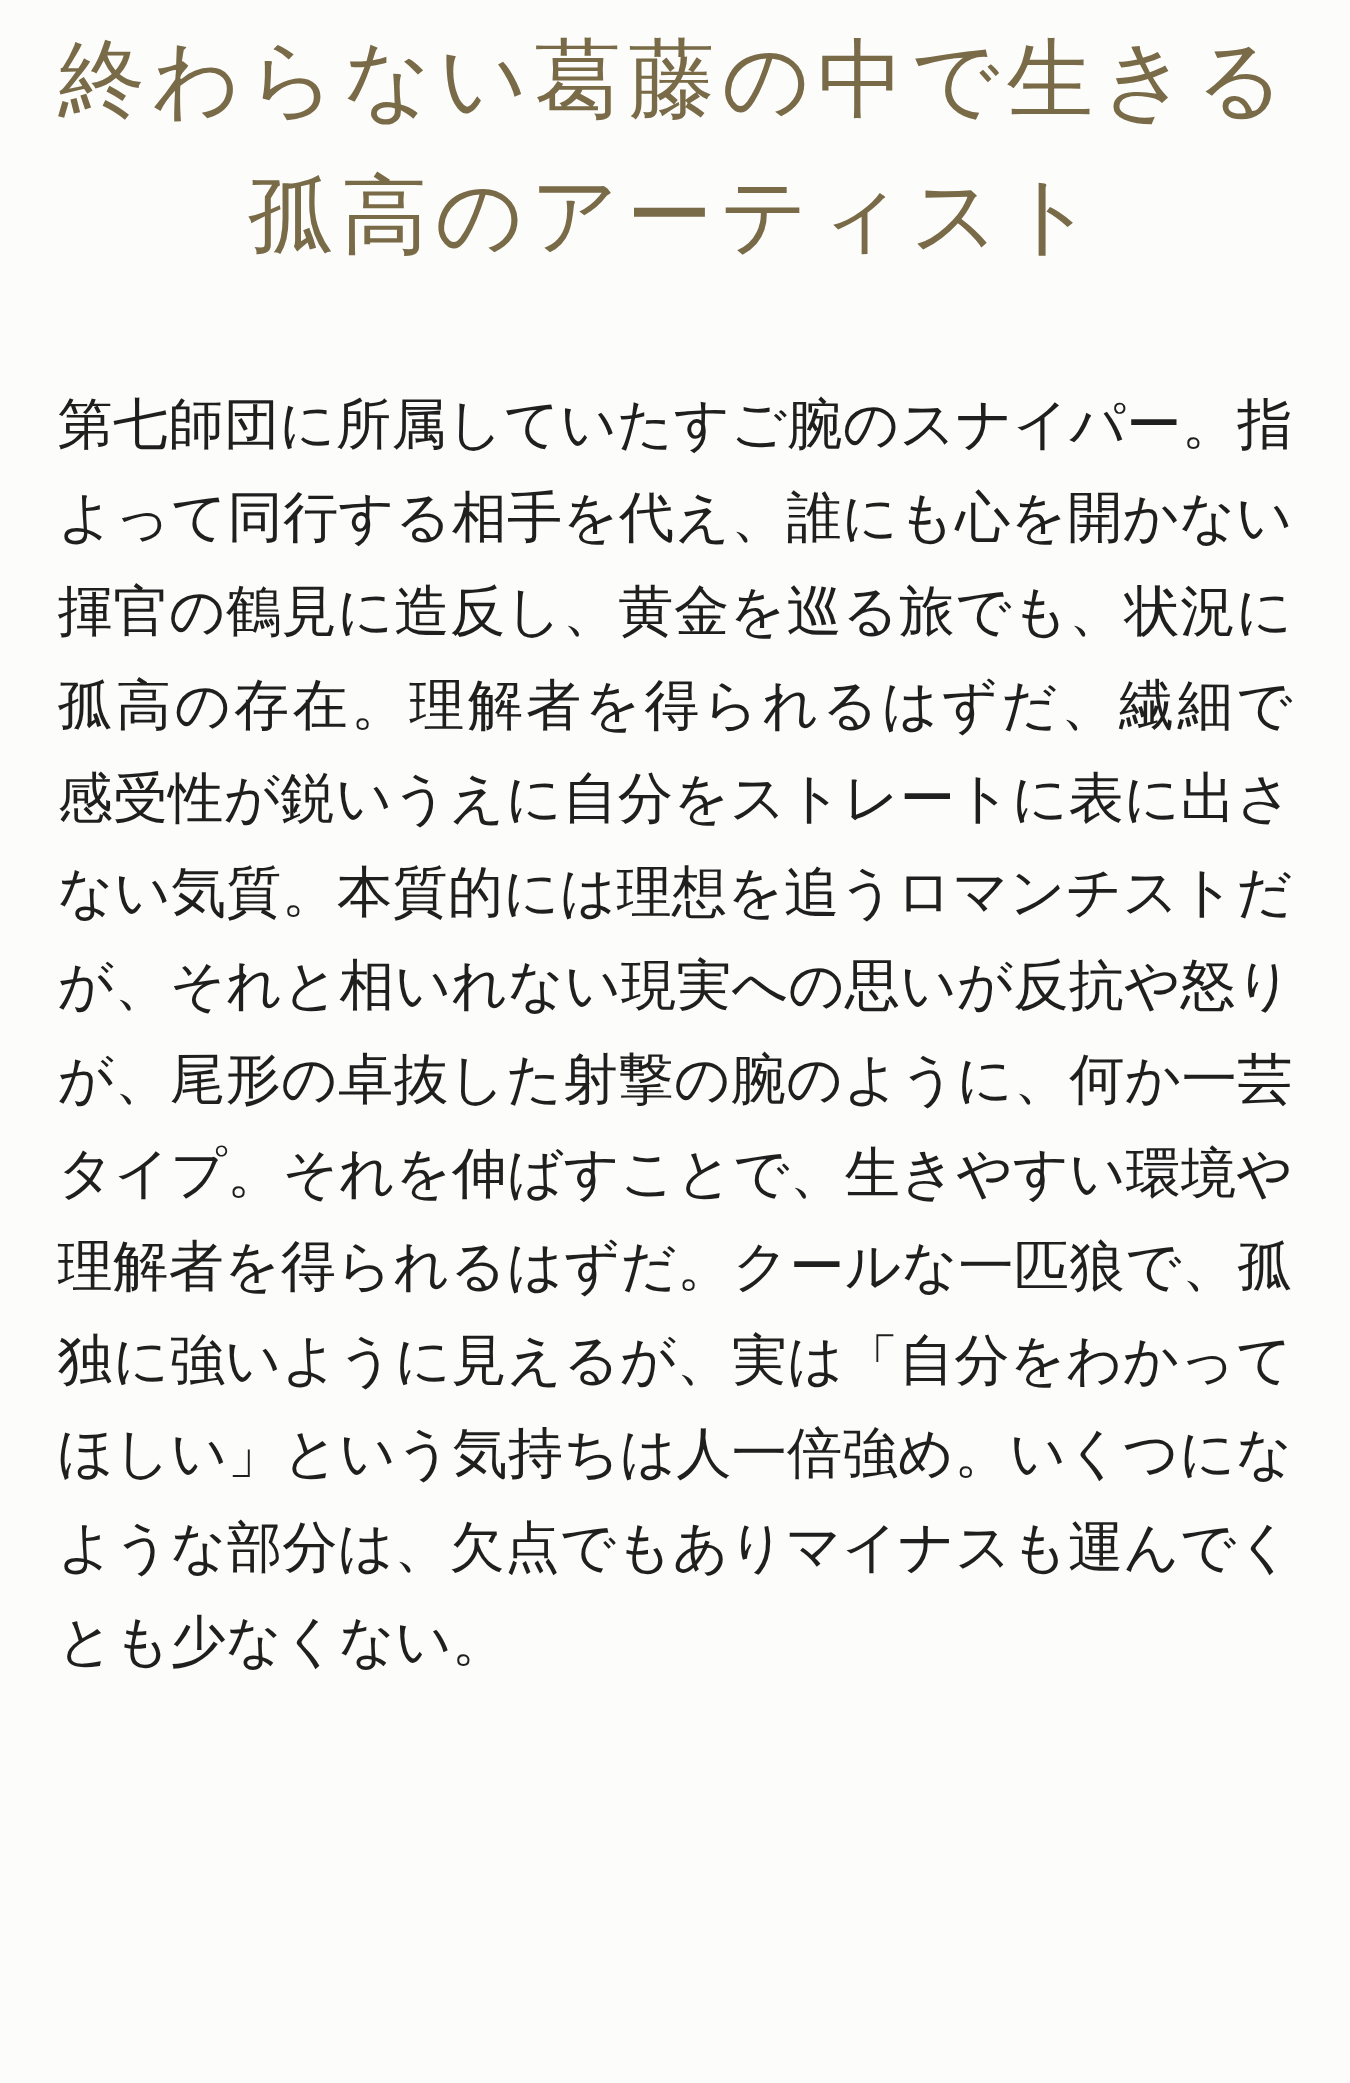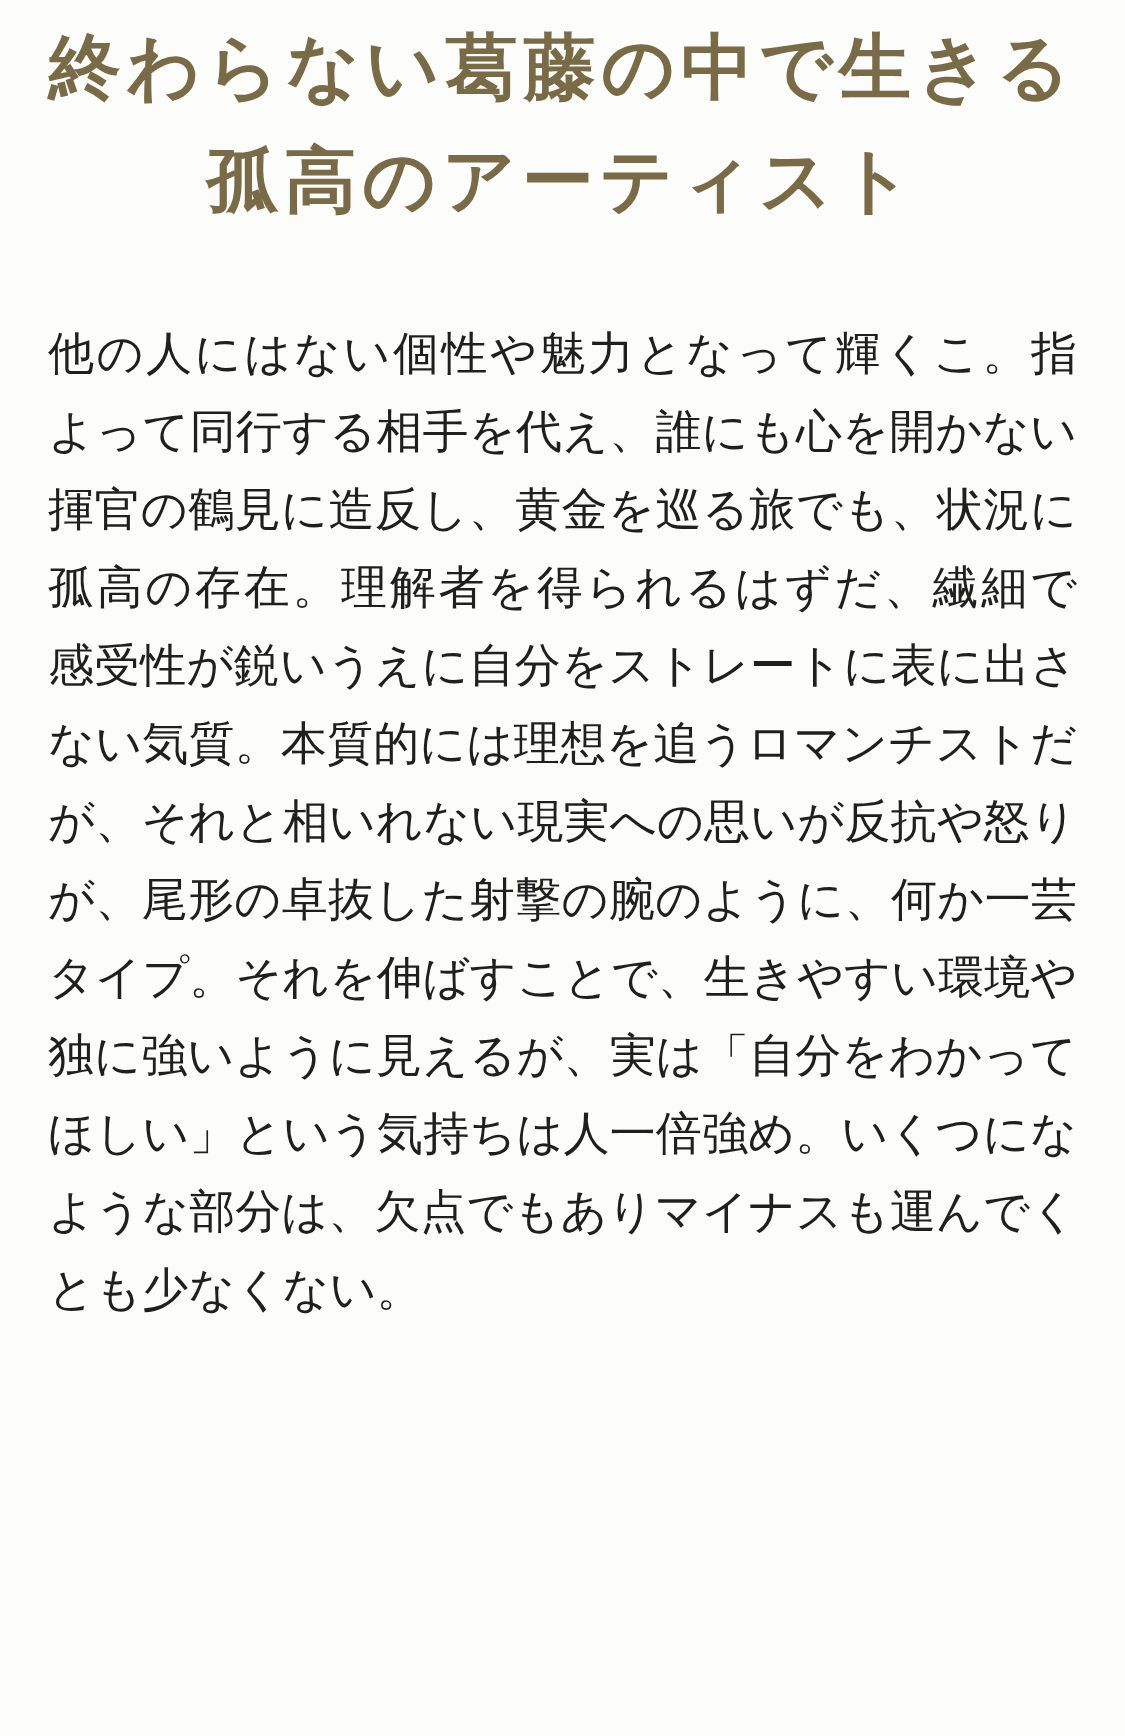--- a/index.html
+++ b/index.html
@@ -21,21 +21,21 @@
     height: 1736px;
     background: var(--bg-color);
   }
   .title-block {
     margin-top: 11px;
     text-align: center;
   }
   .title-line {
     color: var(--title-color);
     font-size: 72px;
-    font-weight: 700;
+    font-weight: 400;
     line-height: 113px;
     letter-spacing: 6px;
     white-space: nowrap;
   }
   .article {
     margin: 77px 48px 0 48px;
   }
   .body-line {
     color: var(--body-color);
     font-size: 46px;
@@ -56,29 +56,30 @@
 
 <div class="page">
 
   <header class="title-block">
     <div class="title-line">終わらない葛藤の中で生きる</div>
     <div class="title-line">孤高のアーティスト</div>
   </header>
 
   <main class="article">
     <div>
-        <div class="body-line">他の人にはない個性や魅力となって輝くこ。指</div>
+        <div class="body-line">第七師団に所属していたすご腕のスナイパー。指</div>
         <div class="body-line">よって同行する相手を代え、誰にも心を開かない</div>
         <div class="body-line">揮官の鶴見に造反し、黄金を巡る旅でも、状況に</div>
         <div class="body-line">孤高の存在。理解者を得られるはずだ、繊細で</div>
         <div class="body-line">感受性が鋭いうえに自分をストレートに表に出さ</div>
         <div class="body-line">ない気質。本質的には理想を追うロマンチストだ</div>
         <div class="body-line">が、それと相いれない現実への思いが反抗や怒り</div>
         <div class="body-line">が、尾形の卓抜した射撃の腕のように、何か一芸</div>
         <div class="body-line">タイプ。それを伸ばすことで、生きやすい環境や</div>
+        <div class="body-line">理解者を得られるはずだ。クールな一匹狼で、孤</div>
         <div class="body-line">独に強いように見えるが、実は「自分をわかって</div>
         <div class="body-line">ほしい」という気持ちは人一倍強め。いくつにな</div>
         <div class="body-line">ような部分は、欠点でもありマイナスも運んでく</div>
         <div class="body-line">とも少なくない。</div>
       </div>
   </main>
 
 </div>
 
 </body></html>

